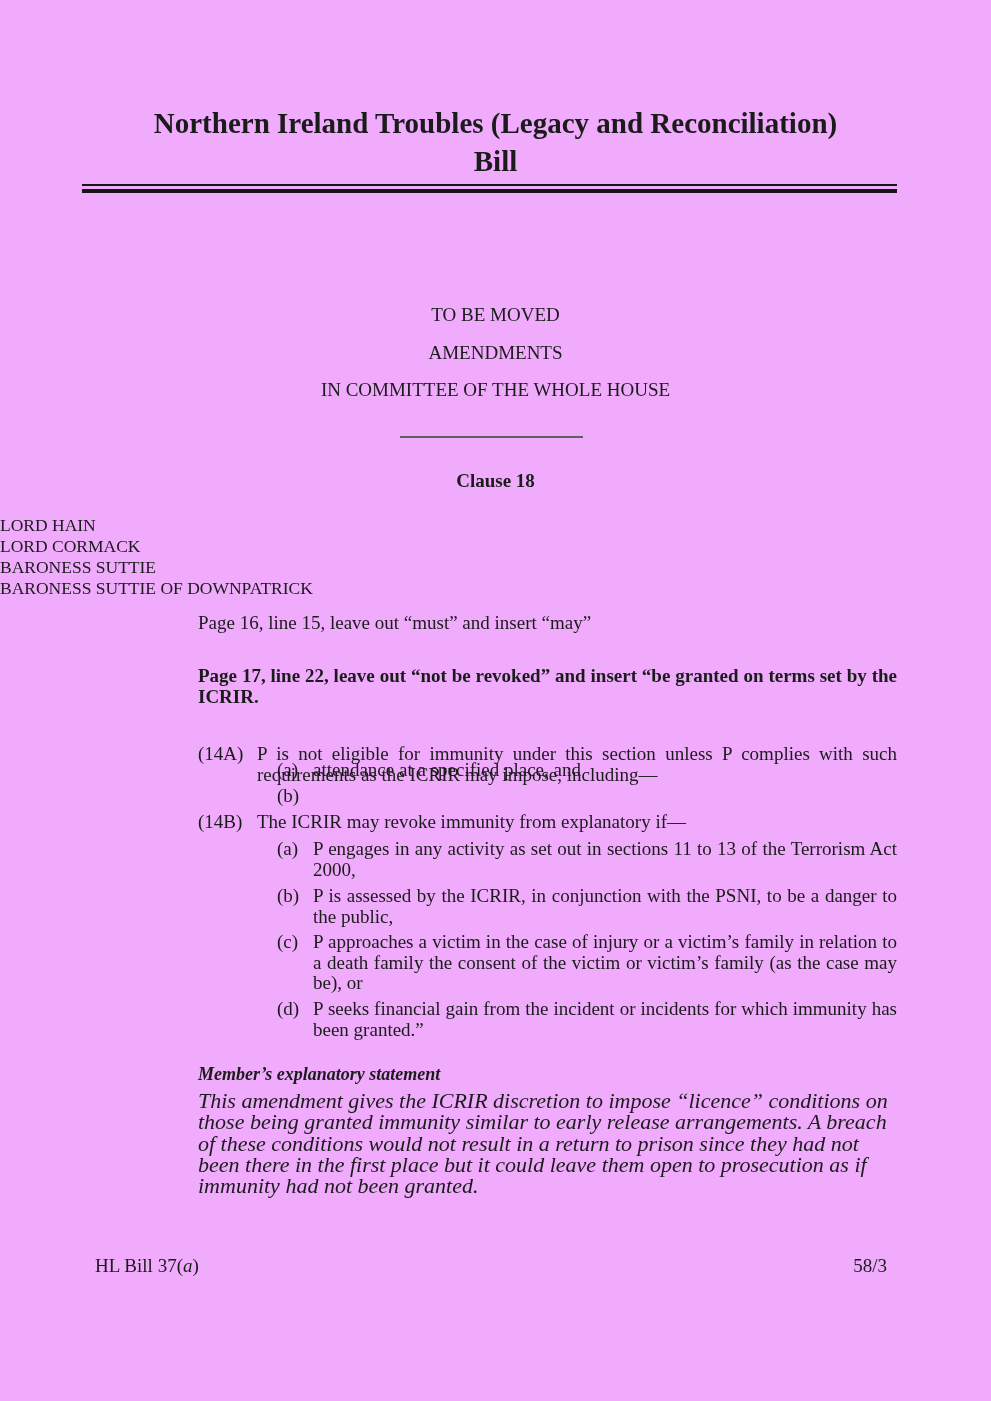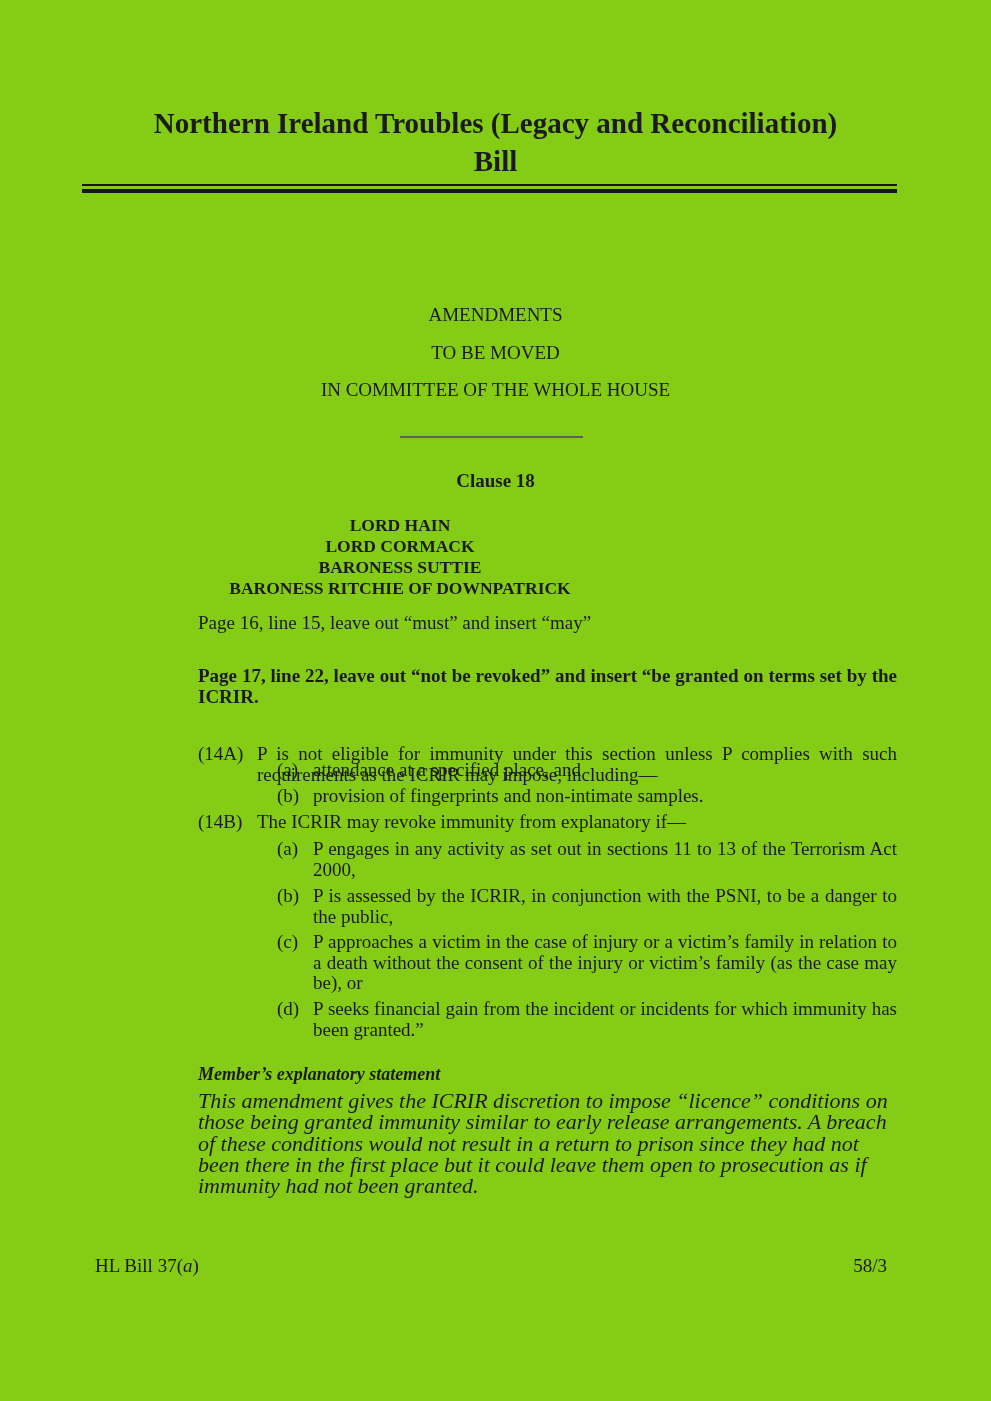--- a/index.html
+++ b/index.html
@@ -4,21 +4,21 @@
 <style>
   html, body {
     margin: 0;
     padding: 0;
     background: #ffffff;
   }
   .page {
     position: relative;
     width: 991px;
     height: 1401px;
-    background: #84cc16;
+    background: #f0abfc;
     font-family: "Liberation Serif", serif;
     color: #1b1b1b;
     overflow: hidden;
   }
   .abs { position: absolute; }
 
   
   .doc-title {
     left: 0; top: 104px; width: 991px;
     text-align: center;
@@ -52,24 +52,23 @@
 
   .clause-heading {
     left: 0; top: 470px; width: 991px;
     text-align: center;
     font-size: 19px;
     font-weight: bold;
   }
 
   .sponsors {
     left: 0; top: 515px; width: 800px;
-    text-align: center;
+    text-align: left;
     font-size: 17.5px;
     line-height: 21px;
-    font-weight: bold;
   }
 
   
   .body-text {
     font-size: 19px;
     line-height: 20.5px;
   }
   .just { text-align: justify; }
 
   #amendment-1 { left: 198px; top: 613px; width: 699px; }
@@ -136,73 +135,72 @@
 <div class="page">
 
   <div class="abs doc-title">
     <div>Northern Ireland Troubles (Legacy and Reconciliation)</div>
     <div>Bill</div>
   </div>
 
   <div class="abs double-rule"></div>
 
   <div class="abs amend-headings">
+    <div>TO BE MOVED</div>
     <div>AMENDMENTS</div>
-    <div>TO BE MOVED</div>
     <div>IN COMMITTEE OF THE WHOLE HOUSE</div>
   </div>
 
   <div class="abs short-rule"></div>
 
   <div class="abs clause-heading">Clause 18</div>
 
   <div class="abs sponsors">
     <div>LORD HAIN</div>
     <div>LORD CORMACK</div>
     <div>BARONESS SUTTIE</div>
-    <div>BARONESS RITCHIE OF DOWNPATRICK</div>
+    <div>BARONESS SUTTIE OF DOWNPATRICK</div>
   </div>
 
   <div id="amendment-1" class="abs body-text">Page 16, line 15, leave out “must” and insert “may”</div>
 
   <div id="amendment-2" class="abs body-text just">Page 17, line 22, leave out “not be revoked” and insert “be granted on terms set by the ICRIR.</div>
 
   <div id="prov-14a" class="abs body-text just provision">
     <span class="num">(14A)</span>
     <span>P is not eligible for immunity under this section unless P complies with such requirements as the ICRIR may impose, including—</span>
   </div>
 
   <div id="sub-14a-a" class="abs body-text just subitem">
     <span class="num">(a)</span>
     <span>attendance at a specified place, and</span>
   </div>
 
   <div id="sub-14a-b" class="abs body-text just subitem">
     <span class="num">(b)</span>
-    <span>provision of fingerprints and non-intimate samples.</span>
   </div>
 
   <div id="prov-14b" class="abs body-text just provision">
     <span class="num">(14B)</span>
     <span>The ICRIR may revoke immunity from explanatory if—</span>
   </div>
 
   <div id="sub-14b-a" class="abs body-text just subitem">
     <span class="num">(a)</span>
     <span>P engages in any activity as set out in sections 11 to 13 of the Terrorism Act 2000,</span>
   </div>
 
   <div id="sub-14b-b" class="abs body-text just subitem">
     <span class="num">(b)</span>
     <span>P is assessed by the ICRIR, in conjunction with the PSNI, to be a danger to the public,</span>
   </div>
 
   <div id="sub-14b-c" class="abs body-text just subitem">
     <span class="num">(c)</span>
-    <span>P approaches a victim in the case of injury or a victim’s family in relation to a death without the consent of the injury or victim’s family (as the case may be), or</span>
+    <span>P approaches a victim in the case of injury or a victim’s family in relation to a death family the consent of the victim or victim’s family (as the case may be), or</span>
   </div>
 
   <div id="sub-14b-d" class="abs body-text just subitem">
     <span class="num">(d)</span>
     <span>P seeks financial gain from the incident or incidents for which immunity has been granted.”</span>
   </div>
 
   <div class="abs expl-heading">Member’s explanatory statement</div>
 
   <div class="abs expl-text">This amendment gives the ICRIR discretion to impose “licence” conditions on those being granted immunity similar to early release arrangements. A breach of these conditions would not result in a return to prison since they had not been there in the first place but it could leave them open to prosecution as if immunity had not been granted.</div>

